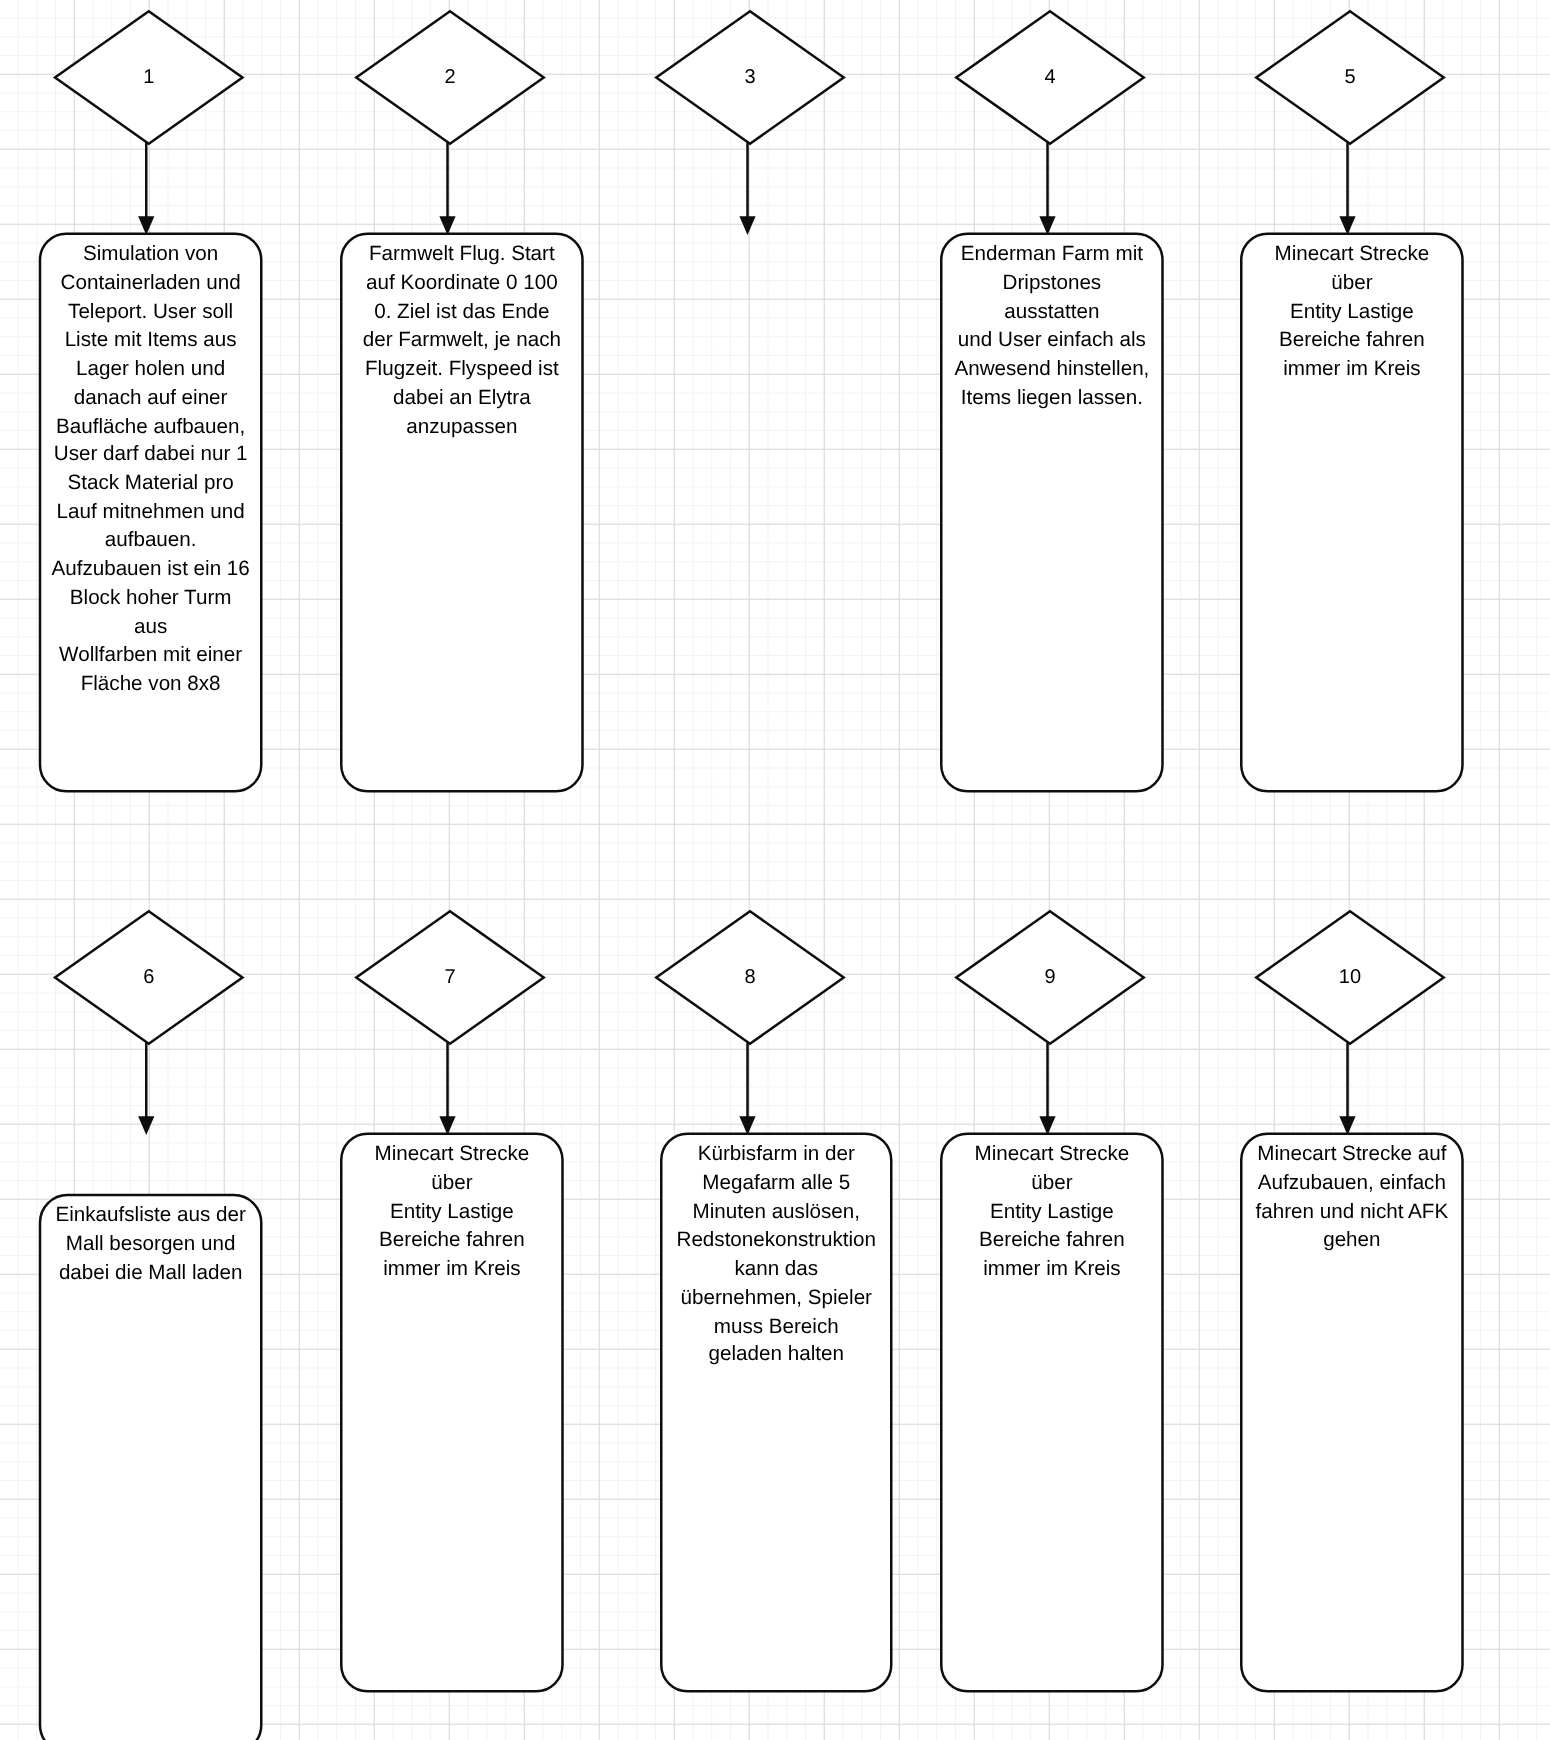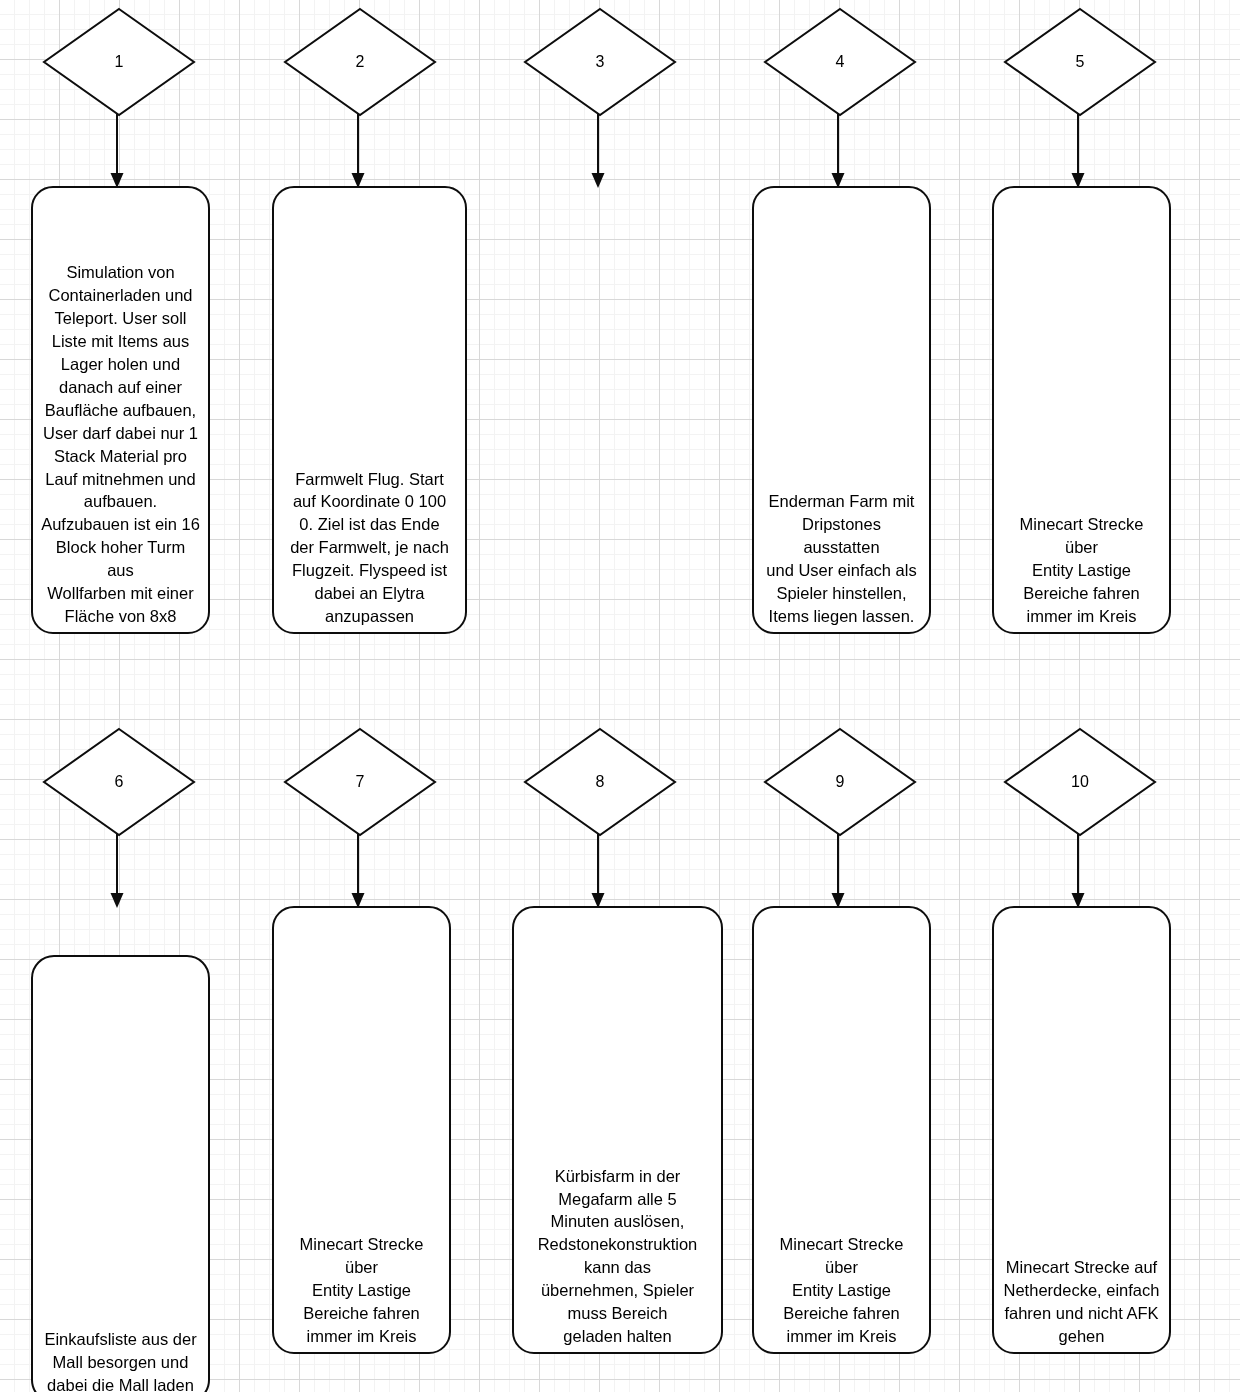--- a/index.html
+++ b/index.html
@@ -49,21 +49,21 @@
     line-height: 1;
     pointer-events: none;
   }
   .rbox {
     position: absolute;
     box-sizing: border-box;
     border: 2px solid #0d0d0d;
     border-radius: 22px;
     background: #ffffff;
     display: flex;
-    align-items: flex-end;
+    align-items: flex-start;
     justify-content: center;
     padding: 4px 8px;
   }
   .rbox-text {
     font-size: 16.5px;
     line-height: 1.39;
     color: #000000;
     text-align: center;
     white-space: pre-line;
     width: 100%;
@@ -144,21 +144,21 @@
     <div class="diamond-label" style="top:54px; transform:translateY(-50%);">4</div>
   </div>
   <svg class="connector" style="left:824px; top:114px; width:28px; height:76px;" width="28" height="76" viewBox="0 0 28 76">
     <line x1="14" y1="0" x2="14" y2="64" stroke="#0d0d0d" stroke-width="2"></line>
     <polygon points="14,74 7.5,59 20.5,59" fill="#0d0d0d"></polygon>
   </svg>
   <div class="rbox" style="left:752px; top:186px; width:179px; height:448px;">
     <div class="rbox-text">Enderman Farm mit
 Dripstones ausstatten
 und User einfach als
-Spieler hinstellen,
+Anwesend hinstellen,
 Items liegen lassen.</div>
   </div>
 
   <div class="diamond" style="left:1004px; top:8px; width:152px; height:108px;">
     <svg width="152" height="108" viewBox="0 0 152 108">
       <polygon points="76,1 151,54 76,107 1,54" fill="#ffffff" stroke="#0d0d0d" stroke-width="2"></polygon>
     </svg>
     <div class="diamond-label" style="top:54px; transform:translateY(-50%);">5</div>
   </div>
   <svg class="connector" style="left:1064px; top:114px; width:28px; height:76px;" width="28" height="76" viewBox="0 0 28 76">
@@ -208,21 +208,21 @@
   <div class="diamond" style="left:524px; top:728px; width:152px; height:108px;">
     <svg width="152" height="108" viewBox="0 0 152 108">
       <polygon points="76,1 151,54 76,107 1,54" fill="#ffffff" stroke="#0d0d0d" stroke-width="2"></polygon>
     </svg>
     <div class="diamond-label" style="top:54px; transform:translateY(-50%);">8</div>
   </div>
   <svg class="connector" style="left:584px; top:834px; width:28px; height:76px;" width="28" height="76" viewBox="0 0 28 76">
     <line x1="14" y1="0" x2="14" y2="64" stroke="#0d0d0d" stroke-width="2"></line>
     <polygon points="14,74 7.5,59 20.5,59" fill="#0d0d0d"></polygon>
   </svg>
-  <div class="rbox" style="left:512px; top:906px; width:211px; height:448px;">
+  <div class="rbox" style="left:528px; top:906px; width:186px; height:448px;">
     <div class="rbox-text">Kürbisfarm in der
 Megafarm alle 5
 Minuten auslösen,
 Redstonekonstruktion
 kann das
 übernehmen, Spieler
 muss Bereich
 geladen halten</div>
   </div>
 
@@ -248,18 +248,18 @@
       <polygon points="76,1 151,54 76,107 1,54" fill="#ffffff" stroke="#0d0d0d" stroke-width="2"></polygon>
     </svg>
     <div class="diamond-label" style="top:54px; transform:translateY(-50%);">10</div>
   </div>
   <svg class="connector" style="left:1064px; top:834px; width:28px; height:76px;" width="28" height="76" viewBox="0 0 28 76">
     <line x1="14" y1="0" x2="14" y2="64" stroke="#0d0d0d" stroke-width="2"></line>
     <polygon points="14,74 7.5,59 20.5,59" fill="#0d0d0d"></polygon>
   </svg>
   <div class="rbox" style="left:992px; top:906px; width:179px; height:448px;">
     <div class="rbox-text">Minecart Strecke auf
-Netherdecke, einfach
+Aufzubauen, einfach
 fahren und nicht AFK
 gehen</div>
   </div>
 
 </div>
 
 </body></html>

